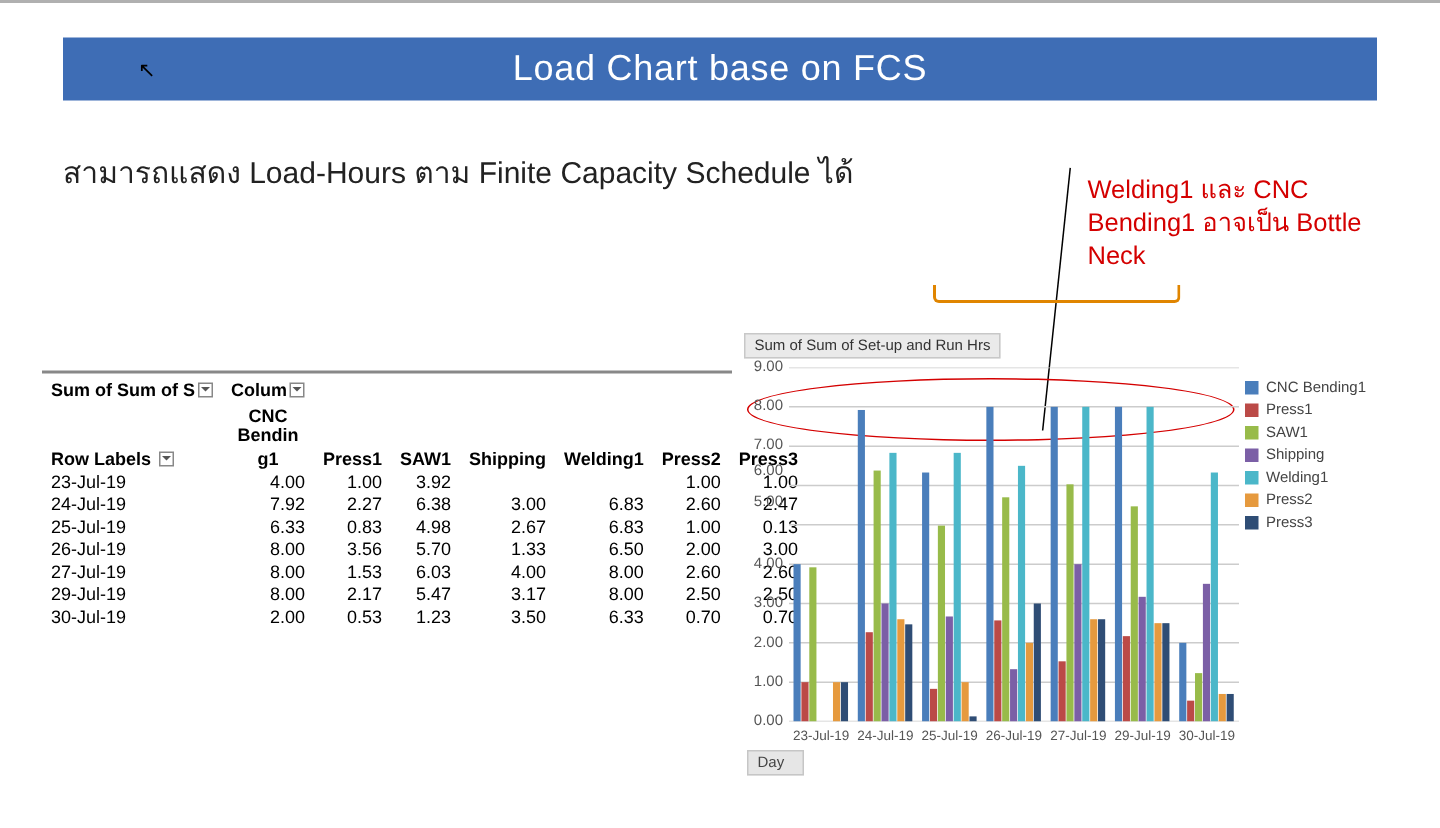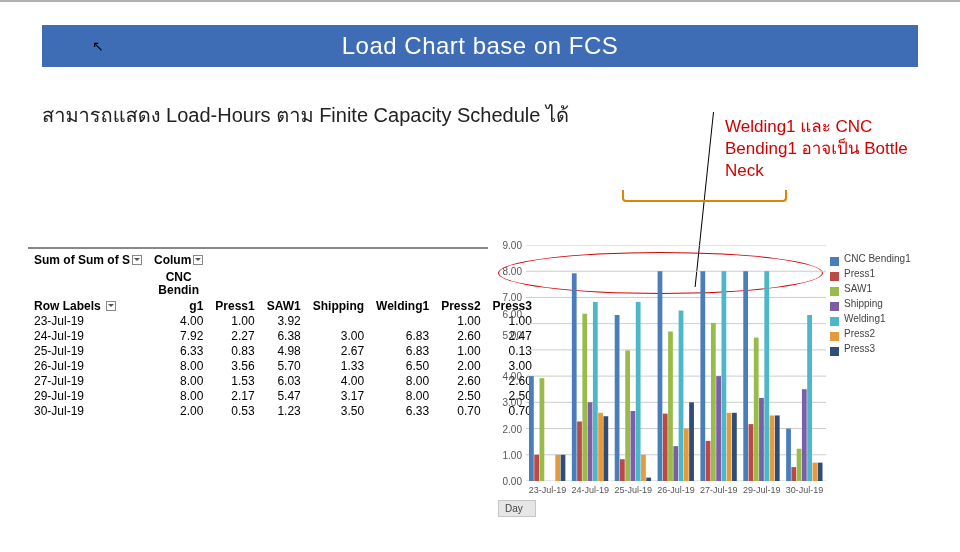--- a/index.html
+++ b/index.html
@@ -64,21 +64,21 @@
   
   .pivot {
     position: absolute;
     top: 247px; left: 28px;
     width: 460px;
     border-top: 2px solid #888;
   }
   .pivot table { border-collapse: collapse; font-size: 12px; color: #000; }
   .pivot th, .pivot td { padding: 1px 6px 0 6px; white-space: nowrap; }
   .pivot .hdr1 th { font-weight: 700; text-align: left; padding-top:4px;}
-  .pivot .colhdr th { font-weight: 700; text-align: right; padding-top: 2px; }
+  .pivot .colhdr th { font-weight: 700; text-align: center; padding-top: 2px; }
   .pivot .colhdr th:first-child { text-align: left; }
   .pivot tbody td { text-align: right; font-variant-numeric: tabular-nums; }
   .pivot tbody td:first-child { text-align: left; }
   .drop {
     display: inline-block; width: 10px; height: 10px;
     border: 1px solid #888; position: relative; top: 1px; margin-left: 2px;
   }
   .drop::after {
     content: ""; position: absolute; left: 1px; top: 2px;
     border: 3px solid transparent; border-top-color: #555;
@@ -116,21 +116,21 @@
   }
   .legend .lg-title {
     background: #e6e6e6; border: 1px solid #c6c6c6;
     padding: 2px 4px; display: flex; justify-content: space-between; align-items: center;
   }
   .legend .tri {
     width: 0; height: 0;
     border: 4px solid transparent; border-top-color: #666; margin-top:3px;
   }
   .legend ul { list-style: none; margin-top: 4px; }
-  .legend li { display: flex; align-items: flex-end; gap: 5px; line-height: 1.5; }
+  .legend li { display: flex; align-items: center; gap: 5px; line-height: 1.5; }
   .sw { width: 9px; height: 9px; display: inline-block; }
   .day-ctrl {
     position: absolute;
     left: 2px; bottom: 0;
     background: #e6e6e6; border: 1px solid #c6c6c6;
     font-size: 10px; color: #444;
     padding: 2px 6px;
     display: inline-flex; gap: 6px; align-items: center;
   }
   .cursor {
@@ -264,20 +264,21 @@
           <td>3.50</td>
           <td>6.33</td>
           <td>0.70</td>
           <td>0.70</td>
         </tr>
       </tbody>
   </table>
 </div>
 
 <div class="chart">
+  <span class="chart-title">Sum of Sum of Set-up and Run Hrs</span>
 
   <div class="plot">
     <div class="axis-y" id="axis-y">
         <span style="top: 236px; margin-left: 20px;">0.00</span>
         <span style="top: 209.778px;">1.00</span>
         <span style="top: 183.556px;">2.00</span>
         <span style="top: 157.333px;">3.00</span>
         <span style="top: 131.111px;">4.00</span>
         <span style="top: 90px;">5.00</span>
         <span style="top: 69px;">6.00</span>

